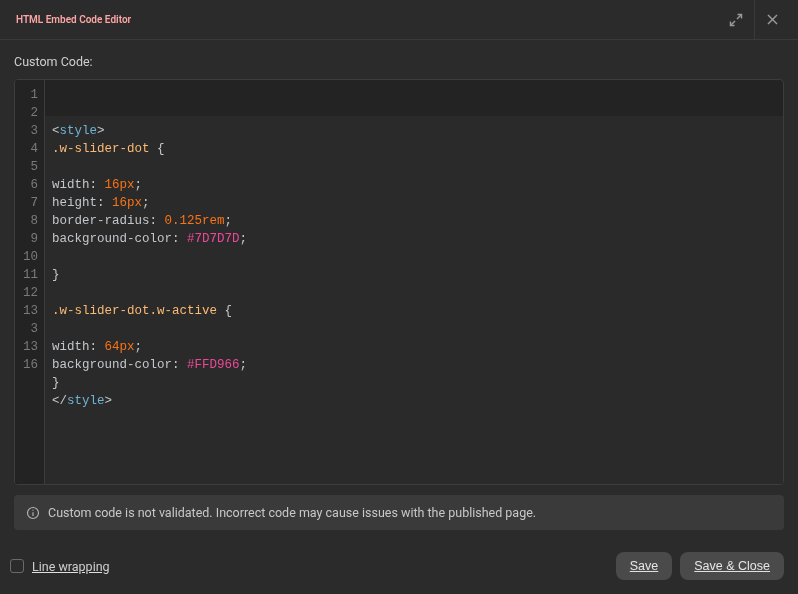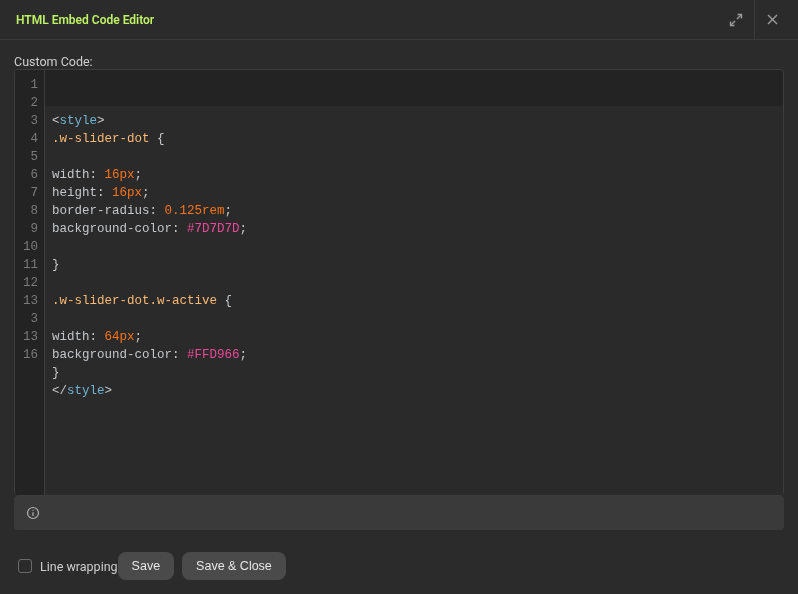--- a/index.html
+++ b/index.html
@@ -20,22 +20,22 @@
     .header {
       display: flex;
       align-items: center;
       justify-content: space-between;
       padding: 0 8px 0 16px;
       height: 40px;
       border-bottom: 1px solid #3a3a3a;
     }
     .header-title {
       font-weight: 600;
-      font-size: 12px;
-      color: #bef264;
+      font-size: 10px;
+      color: #fca5a5;
     }
     .header-actions {
       display: flex;
       align-items: center;
       height: 100%;
     }
     .header-icon-btn {
       width: 36px;
       height: 100%;
       display: flex;
@@ -45,20 +45,21 @@
       color: #9a9a9a;
     }
     .header-icon-btn.close-btn {
       border-left: 1px solid #3a3a3a;
     }
     .content {
       flex: 1;
       display: flex;
       flex-direction: column;
       padding: 14px;
+      gap: 10px;
       min-height: 0;
     }
     .label {
       font-size: 12.5px;
       color: #cfcfcf;
     }
     .editor-container {
       flex: 1;
       border: 1px solid #3d3d3d;
       border-radius: 4px;
@@ -109,21 +110,23 @@
       border-radius: 4px;
       padding: 10px 12px;
       font-size: 12.5px;
       color: #c8c8c8;
     }
     .notice svg { flex-shrink: 0; }
 
     .footer {
       display: flex;
       align-items: center;
-      padding: 8px 14px 14px 18px;
+      justify-content: space-between;
+      padding: 8px 14px 14px 10px;
+      text-decoration: underline;
     }
     .footer-left {
       display: flex;
       align-items: center;
       gap: 8px;
     }
     .checkbox {
       width: 14px;
       height: 14px;
       border: 1px solid #6a6a6a;
@@ -197,20 +200,21 @@
       </div>
     <div class="code-area" id="code-area"><div class="code-line"><span class="tok-punc">&lt;</span><span class="tok-tag">style</span><span class="tok-punc">&gt;</span></div><div class="code-line"><span class="tok-sel">.w-slider-dot</span><span class="tok-punc"> {</span></div><div class="code-line"></div><div class="code-line"><span class="tok-prop">width</span><span class="tok-punc">: </span><span class="tok-num">16px</span><span class="tok-punc">;</span></div><div class="code-line"><span class="tok-prop">height</span><span class="tok-punc">: </span><span class="tok-num">16px</span><span class="tok-punc">;</span></div><div class="code-line"><span class="tok-prop">border-radius</span><span class="tok-punc">: </span><span class="tok-num">0.125rem</span><span class="tok-punc">;</span></div><div class="code-line"><span class="tok-prop">background-color</span><span class="tok-punc">: </span><span class="tok-color">#7D7D7D</span><span class="tok-punc">;</span></div><div class="code-line"></div><div class="code-line"><span class="tok-punc">}</span></div><div class="code-line"></div><div class="code-line"><span class="tok-sel">.w-slider-dot.w-active</span><span class="tok-punc"> {</span></div><div class="code-line"></div><div class="code-line"><span class="tok-prop">width</span><span class="tok-punc">: </span><span class="tok-num">64px</span><span class="tok-punc">;</span></div><div class="code-line"><span class="tok-prop">background-color</span><span class="tok-punc">: </span><span class="tok-color">#FFD966</span><span class="tok-punc">;</span></div><div class="code-line"><span class="tok-punc">}</span></div><div class="code-line"><span class="tok-punc">&lt;/</span><span class="tok-tag">style</span><span class="tok-punc">&gt;</span></div></div>
   </div>
 
   <div class="notice">
     <svg width="14" height="14" viewBox="0 0 14 14" fill="none" stroke="#b0b0b0" stroke-width="1.2">
       <circle cx="7" cy="7" r="5.5"></circle>
       <line x1="7" y1="6.2" x2="7" y2="10"></line>
       <circle cx="7" cy="4.2" r="0.6" fill="#b0b0b0" stroke="none"></circle>
     </svg>
+    <span>Custom code is not validated. Incorrect code may cause issues with the published page.</span>
   </div>
 </div>
 
 <div class="footer">
   <div class="footer-left">
     <div class="checkbox"></div>
     <label class="checkbox-label">Line wrapping</label>
   </div>
   <div class="footer-right">
     <button class="btn">Save</button>

